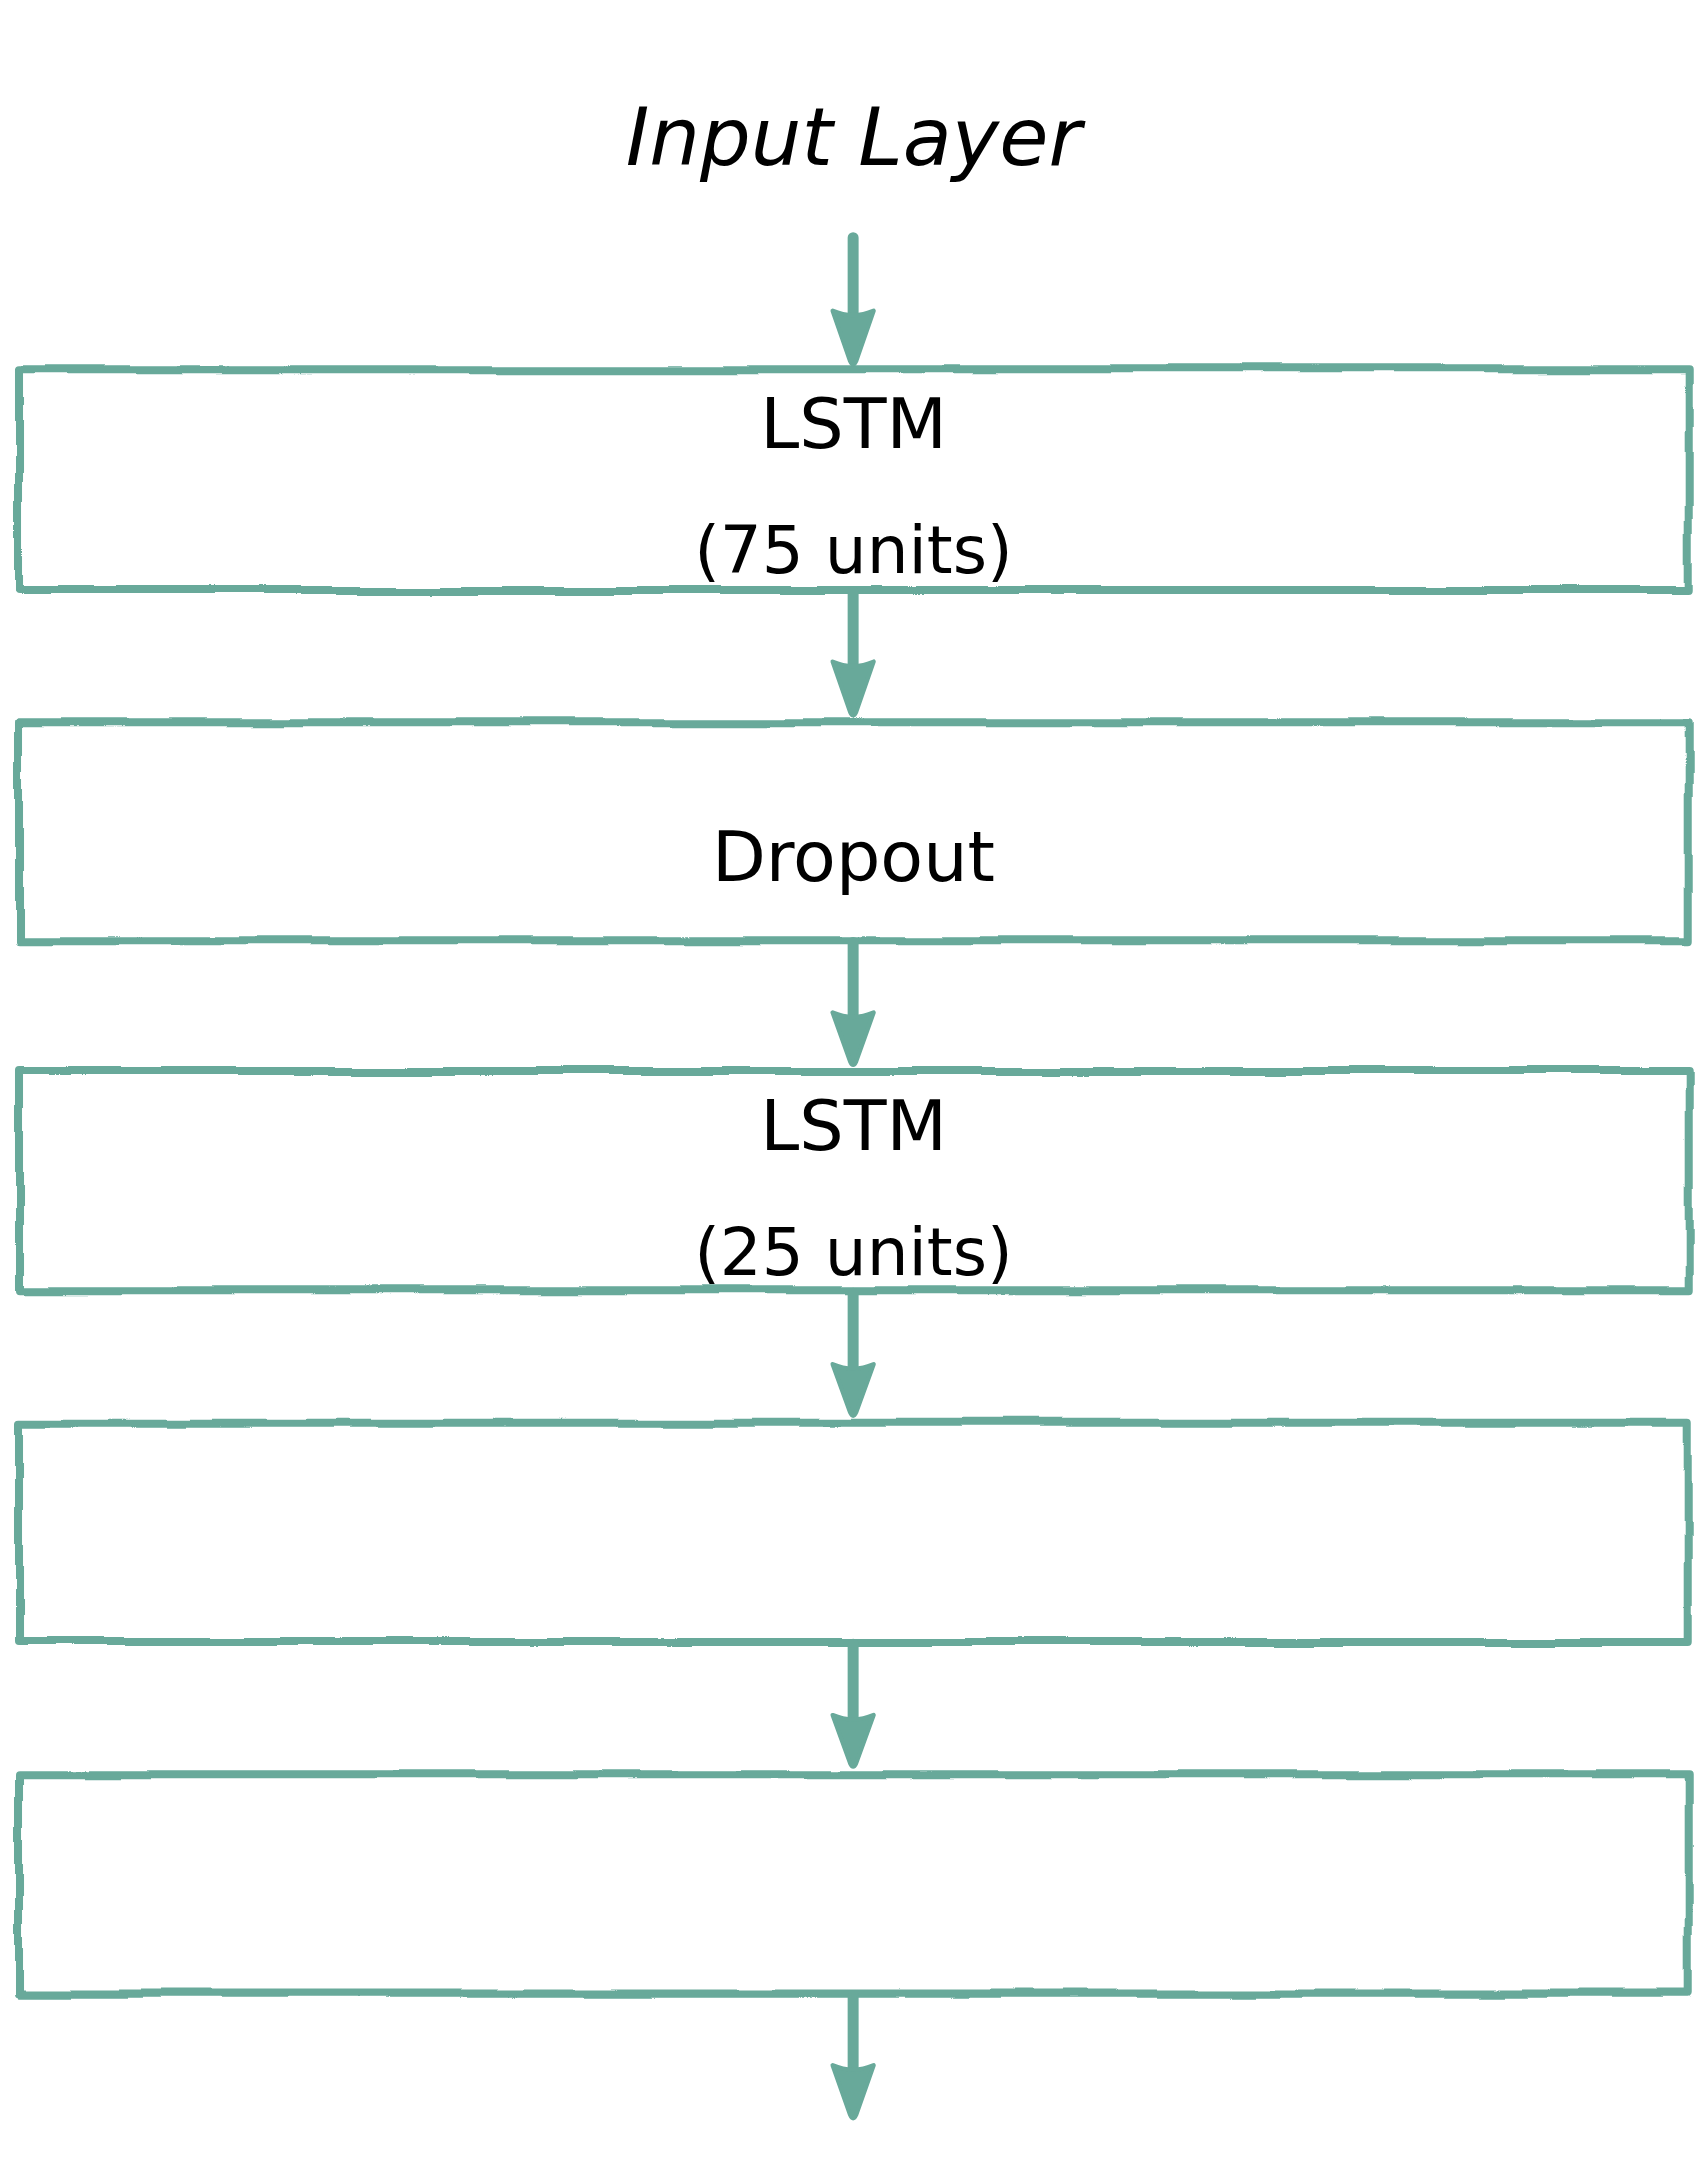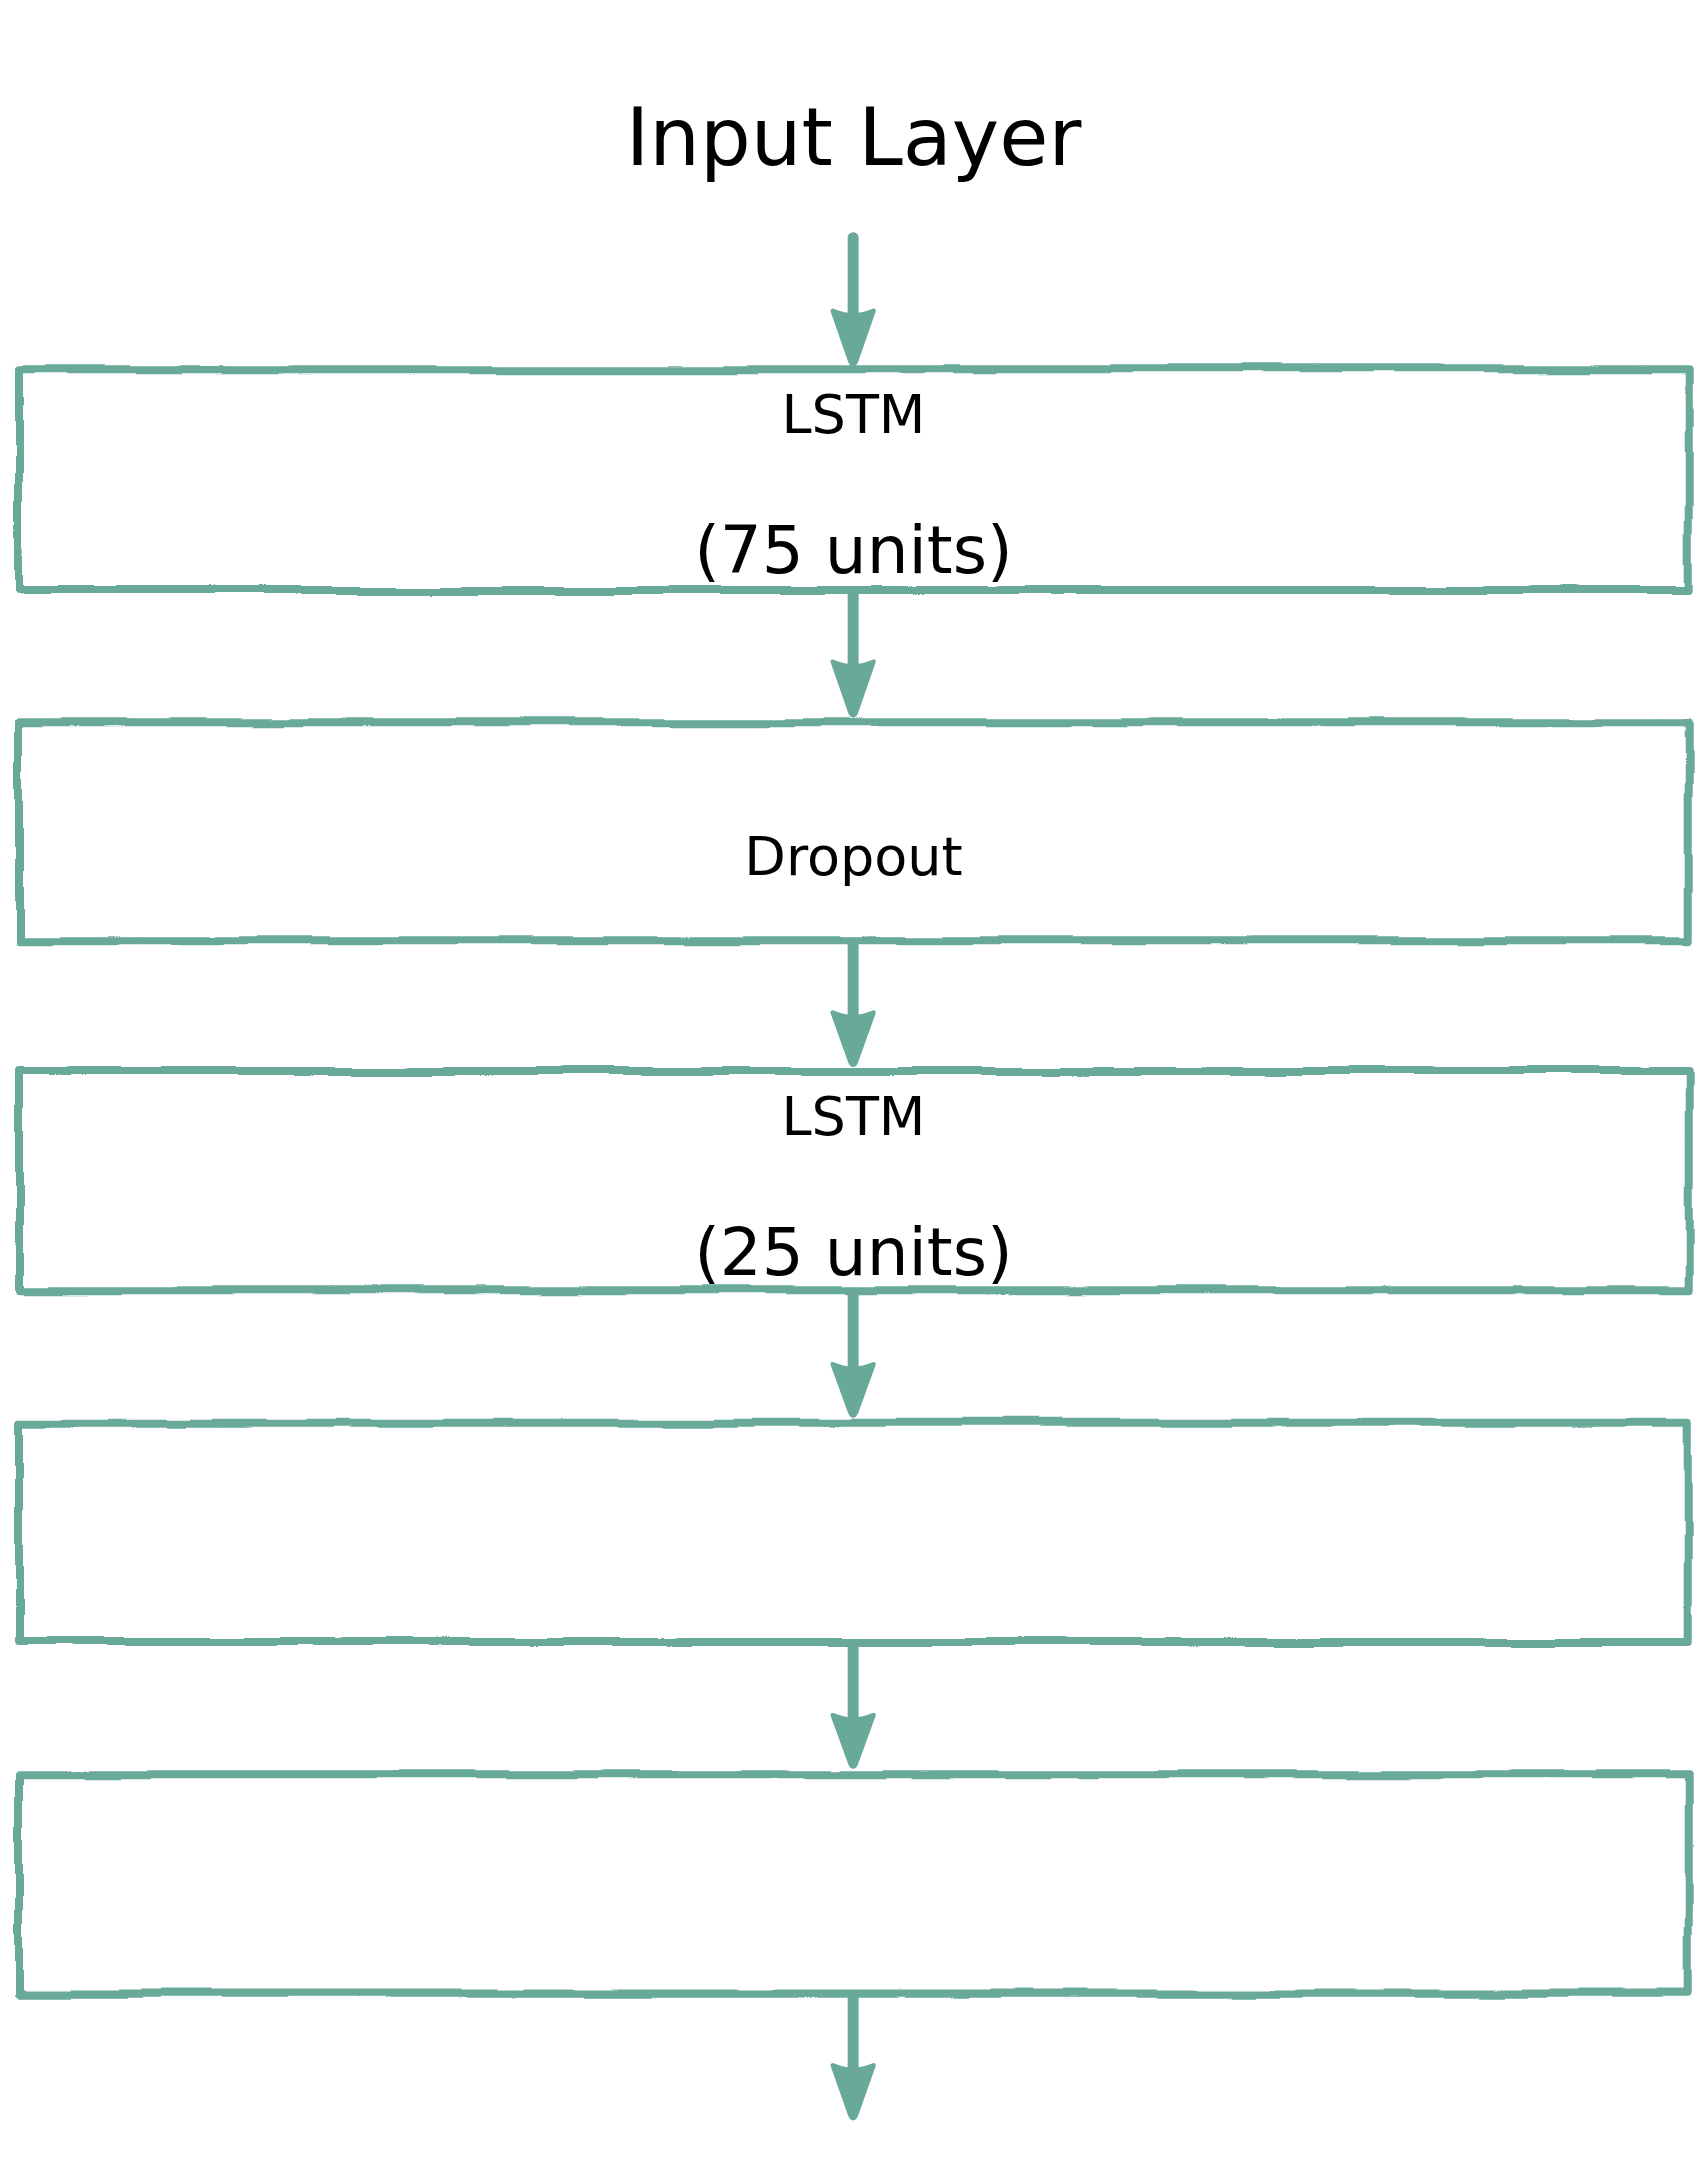--- a/index.html
+++ b/index.html
@@ -25,39 +25,40 @@
   }
   .diagram-title {
     position: absolute;
     top: 94px;
     left: 0;
     width: 100%;
     text-align: center;
     font-size: 80px;
     line-height: 1.1;
     white-space: nowrap;
+    font-style: italic;
   }
   .layer-box {
     position: absolute;
     left: 17.5px;
     width: 1672px;
     height: 221px;
   }
   .b1 { top: 369px; }
   .b2 { top: 746px; }
   .b3 { top: 1071px; }
   .b4 { top: 1423px; }
   .b5 { top: 1775px; }
   .layer-main {
     position: absolute;
     top: 11.7px;
     left: 0;
     right: 0;
     text-align: center;
-    font-size: 54px;
+    font-size: 70px;
     line-height: 1.25;
     white-space: nowrap;
   }
   .layer-main.solo {
     top: 0;
     bottom: 0;
     display: flex;
     align-items: center;
     justify-content: center;
     line-height: 1;

